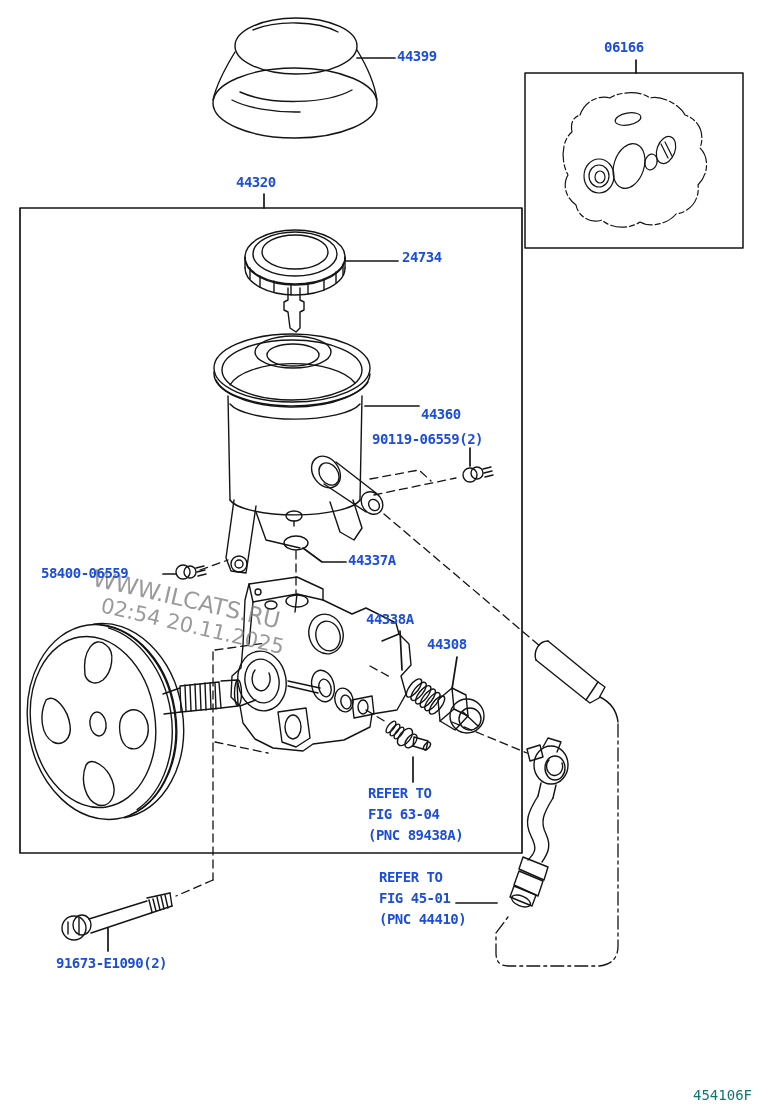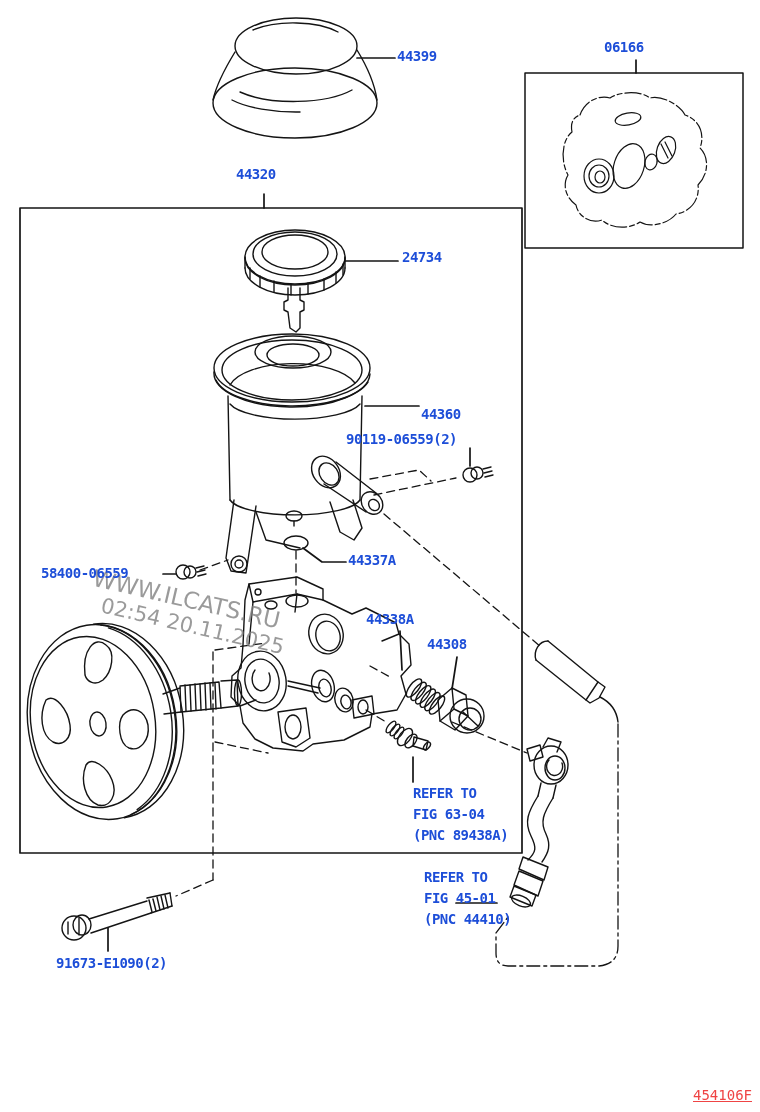--- a/index.html
+++ b/index.html
@@ -1,23 +1,23 @@
 <!DOCTYPE html>
 <html><head>
 <meta charset="utf-8">
 <style>
   html,body{margin:0;padding:0;background:#fff;}
   .canvas{position:relative;width:760px;height:1112px;background:#ffffff;overflow:hidden;
           font-family:"DejaVu Sans Mono","Liberation Mono",monospace;}
   .art{position:absolute;left:0;top:0;}
   .pn{position:absolute;font-weight:bold;font-size:14px;letter-spacing:-0.5px;
       color:#1d4ed8;white-space:nowrap;line-height:20px;}
-  .ref{line-height:21px;margin-left:45px;}
+  .ref{line-height:21px;}
   .figcode{position:absolute;font-size:14px;font-weight:normal;letter-spacing:0;
-      color:#ef4444;white-space:nowrap;text-decoration:underline;}
+      color:#0f766e;white-space:nowrap;}
   .wm{position:absolute;left:96px;top:566px;transform:rotate(13deg);transform-origin:0 0;
       color:rgba(125,125,125,0.78);font-family:"DejaVu Sans","Liberation Sans",sans-serif;
       font-size:23px;line-height:25px;white-space:nowrap;pointer-events:none;}
   .wm .wm2{font-size:21px;padding-left:14px;}
 </style>
 </head>
 <body>
 
 <div class="canvas">
 
@@ -277,24 +277,24 @@
   </g>
 </svg>
 
 <div class="wm">
   <div>WWW.ILCATS.RU</div>
   <div class="wm2">02:54 20.11.2025</div>
 </div>
 
 <div class="pn" style="left:397px;top:46px">44399</div>
 <div class="pn" style="left:604px;top:37px">06166</div>
-<div class="pn" style="left:236px;top:164px">44320</div>
+<div class="pn" style="left:236px;top:172px">44320</div>
 <div class="pn" style="left:402px;top:247px">24734</div>
 <div class="pn" style="left:421px;top:404px">44360</div>
-<div class="pn" style="left:346px;top:429px">90119-06559(2)</div>
+<div class="pn" style="left:372px;top:429px">90119-06559(2)</div>
 <div class="pn" style="left:41px;top:563px">58400-06559</div>
 <div class="pn" style="left:348px;top:550px">44337A</div>
 <div class="pn" style="left:366px;top:609px">44338A</div>
 <div class="pn" style="left:427px;top:634px">44308</div>
 <div class="pn" style="left:56px;top:953px">91673-E1090(2)</div>
 
 <div class="pn ref" style="left:368px;top:783px">
   <div>REFER TO</div>
   <div>FIG 63-04</div>
   <div>(PNC 89438A)</div>

